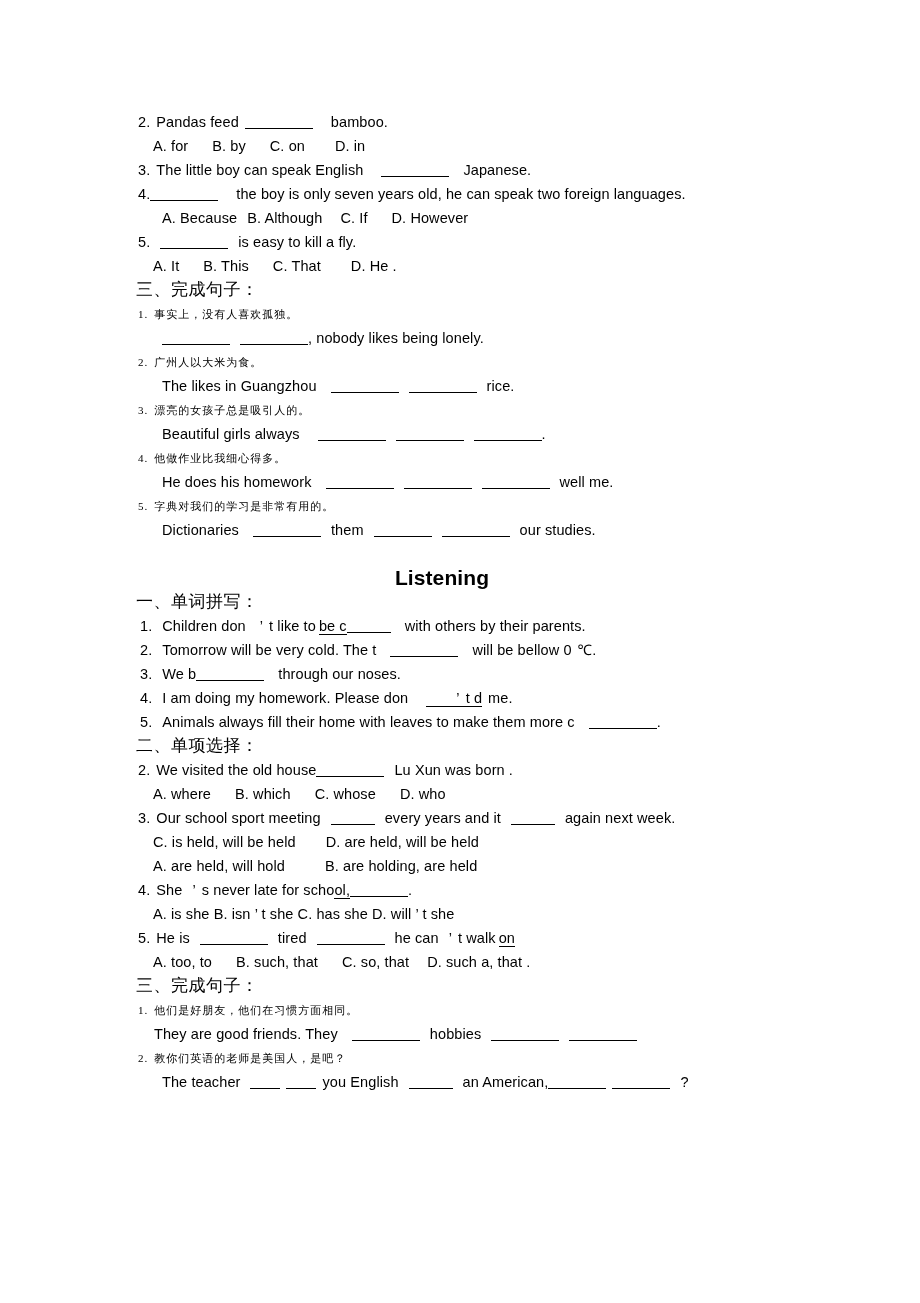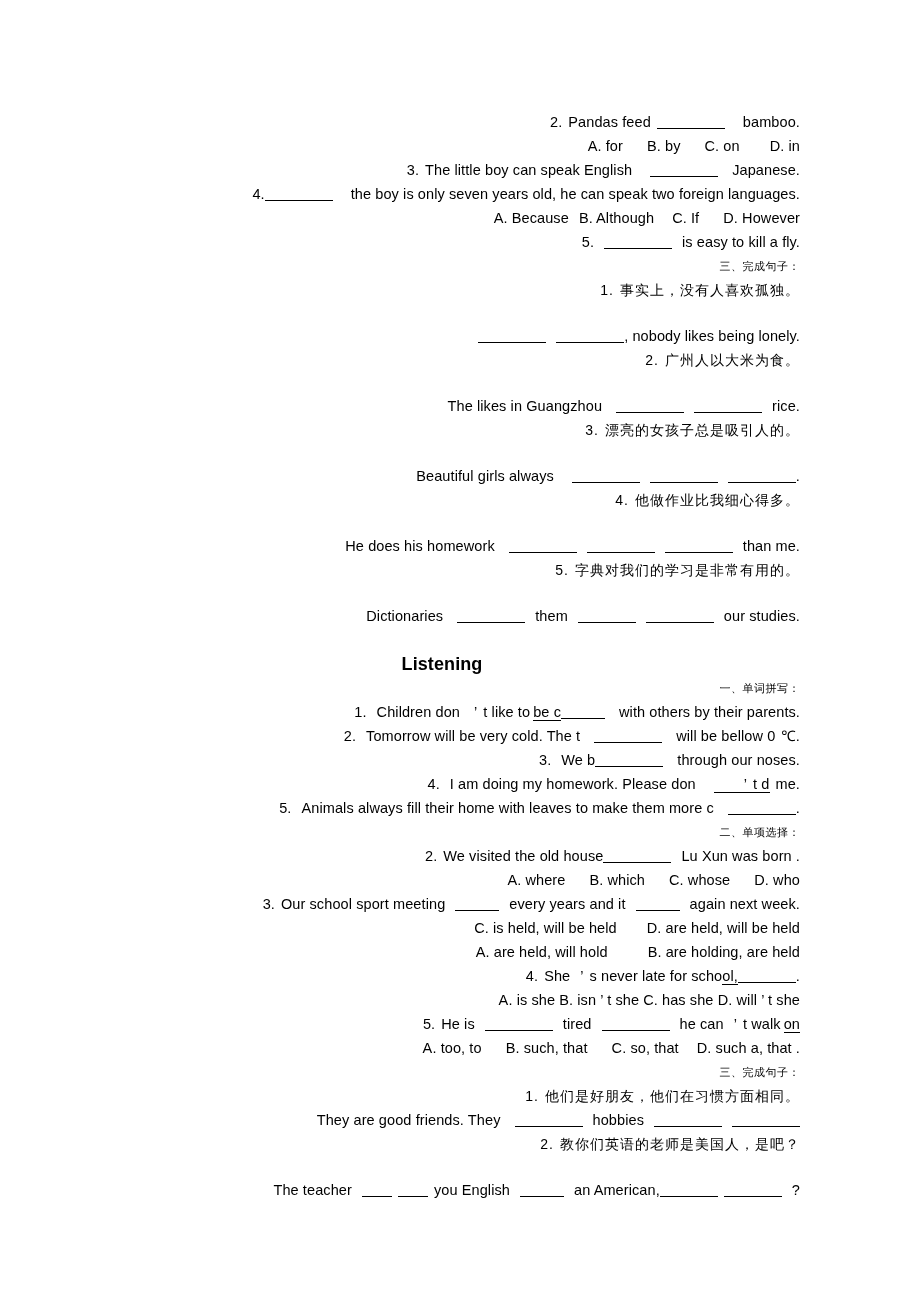--- a/index.html
+++ b/index.html
@@ -22,48 +22,47 @@
     width: 920px;
     height: 1303px;
     box-sizing: border-box;
     padding: 110px 120px 0 120px;
   }
   .line {
     font-size: 14.5px;
     line-height: 24px;
     white-space: nowrap;
     letter-spacing: 0.1px;
-    text-align: right;
   }
   
   .num      { padding-left: 18px; }   
   .opts     { padding-left: 33px; }   
   .opts2    { padding-left: 42px; }
   .num-flush{ padding-left: 18px; }
   .cn-head  { padding-left: 16px; }
   .cn-item  { padding-left: 18px; }
-  .en-sub   { padding-left: 42px; margin-top: 22px; }
+  .en-sub   { padding-left: 42px; }
   .en-sub2  { padding-left: 34px; }
   .sp-item  { padding-left: 20px; }
 
   .cn {
-    font-family: Liberation Sans, sans-serif;
-    font-size: 14px;
+    font-family: Liberation Serif, serif;
+    font-size: 11px;
     letter-spacing: 1px;
   }
   .cn-small {
     font-family: Liberation Serif, serif;
-    font-size: 11px;
+    font-size: 17px;
     letter-spacing: 0.5px;
   }
 
   .heading {
     text-align: center;
     font-weight: bold;
-    font-size: 18px;
+    font-size: 21px;
     line-height: 24px;
     padding-right: 36px;
   }
 
   
   .bl {
     display: inline-block;
     border-bottom: 1.2px solid #000;
     vertical-align: -2px;
   }
@@ -108,20 +107,23 @@
     <div class="line num-flush">
       <span>4.</span><span class="bl bl-l"></span><span class="sp sp-18"></span><span>the boy is only seven years old, he can speak two foreign languages.</span>
     </div>
     <div class="line opts2">
       <span>A. Because</span><span class="sp sp-10"></span><span>B. Although</span><span class="sp sp-18"></span><span>C. If</span><span class="sp sp-24"></span><span>D. However</span>
     </div>
 
     <div class="line num">
       <span>5.</span><span class="sp sp-10"></span><span class="bl bl-l"></span><span class="sp sp-10"></span><span>is easy to kill a fly.</span>
     </div>
+    <div class="line opts">
+      <span>A. It</span><span class="sp sp-24"></span><span>B. This</span><span class="sp sp-24"></span><span>C. That</span><span class="sp sp-30"></span><span>D. He .</span>
+    </div>
   </div>
 
   <div>
     <div class="line cn-head cn-small">三、完成句子：</div>
 
     <div class="line cn-item cn">
       <span>1.</span><span class="sp sp-6"></span><span>事实上，没有人喜欢孤独。</span>
     </div>
     <div class="line en-sub">
       <span class="bl bl-l"></span><span class="sp sp-10"></span><span class="bl bl-l"></span><span>, nobody likes being lonely.</span>
@@ -138,21 +140,21 @@
       <span>3.</span><span class="sp sp-6"></span><span>漂亮的女孩子总是吸引人的。</span>
     </div>
     <div class="line en-sub">
       <span>Beautiful girls always</span><span class="sp sp-18"></span><span class="bl bl-l"></span><span class="sp sp-10"></span><span class="bl bl-l"></span><span class="sp sp-10"></span><span class="bl bl-l"></span><span>.</span>
     </div>
 
     <div class="line cn-item cn">
       <span>4.</span><span class="sp sp-6"></span><span>他做作业比我细心得多。</span>
     </div>
     <div class="line en-sub">
-      <span>He does his homework</span><span class="sp sp-14"></span><span class="bl bl-l"></span><span class="sp sp-10"></span><span class="bl bl-l"></span><span class="sp sp-10"></span><span class="bl bl-l"></span><span class="sp sp-10"></span><span>than me.</span>
+      <span>He does his homework</span><span class="sp sp-14"></span><span class="bl bl-l"></span><span class="sp sp-10"></span><span class="bl bl-l"></span><span class="sp sp-10"></span><span class="bl bl-l"></span><span class="sp sp-10"></span><span>well me.</span>
     </div>
 
     <div class="line cn-item cn">
       <span>5.</span><span class="sp sp-6"></span><span>字典对我们的学习是非常有用的。</span>
     </div>
     <div class="line en-sub">
       <span>Dictionaries</span><span class="sp sp-14"></span><span class="bl bl-l"></span><span class="sp sp-10"></span><span>them</span><span class="sp sp-10"></span><span class="bl bl-m"></span><span class="sp sp-10"></span><span class="bl bl-l"></span><span class="sp sp-10"></span><span>our studies.</span>
     </div>
   </div>
 

